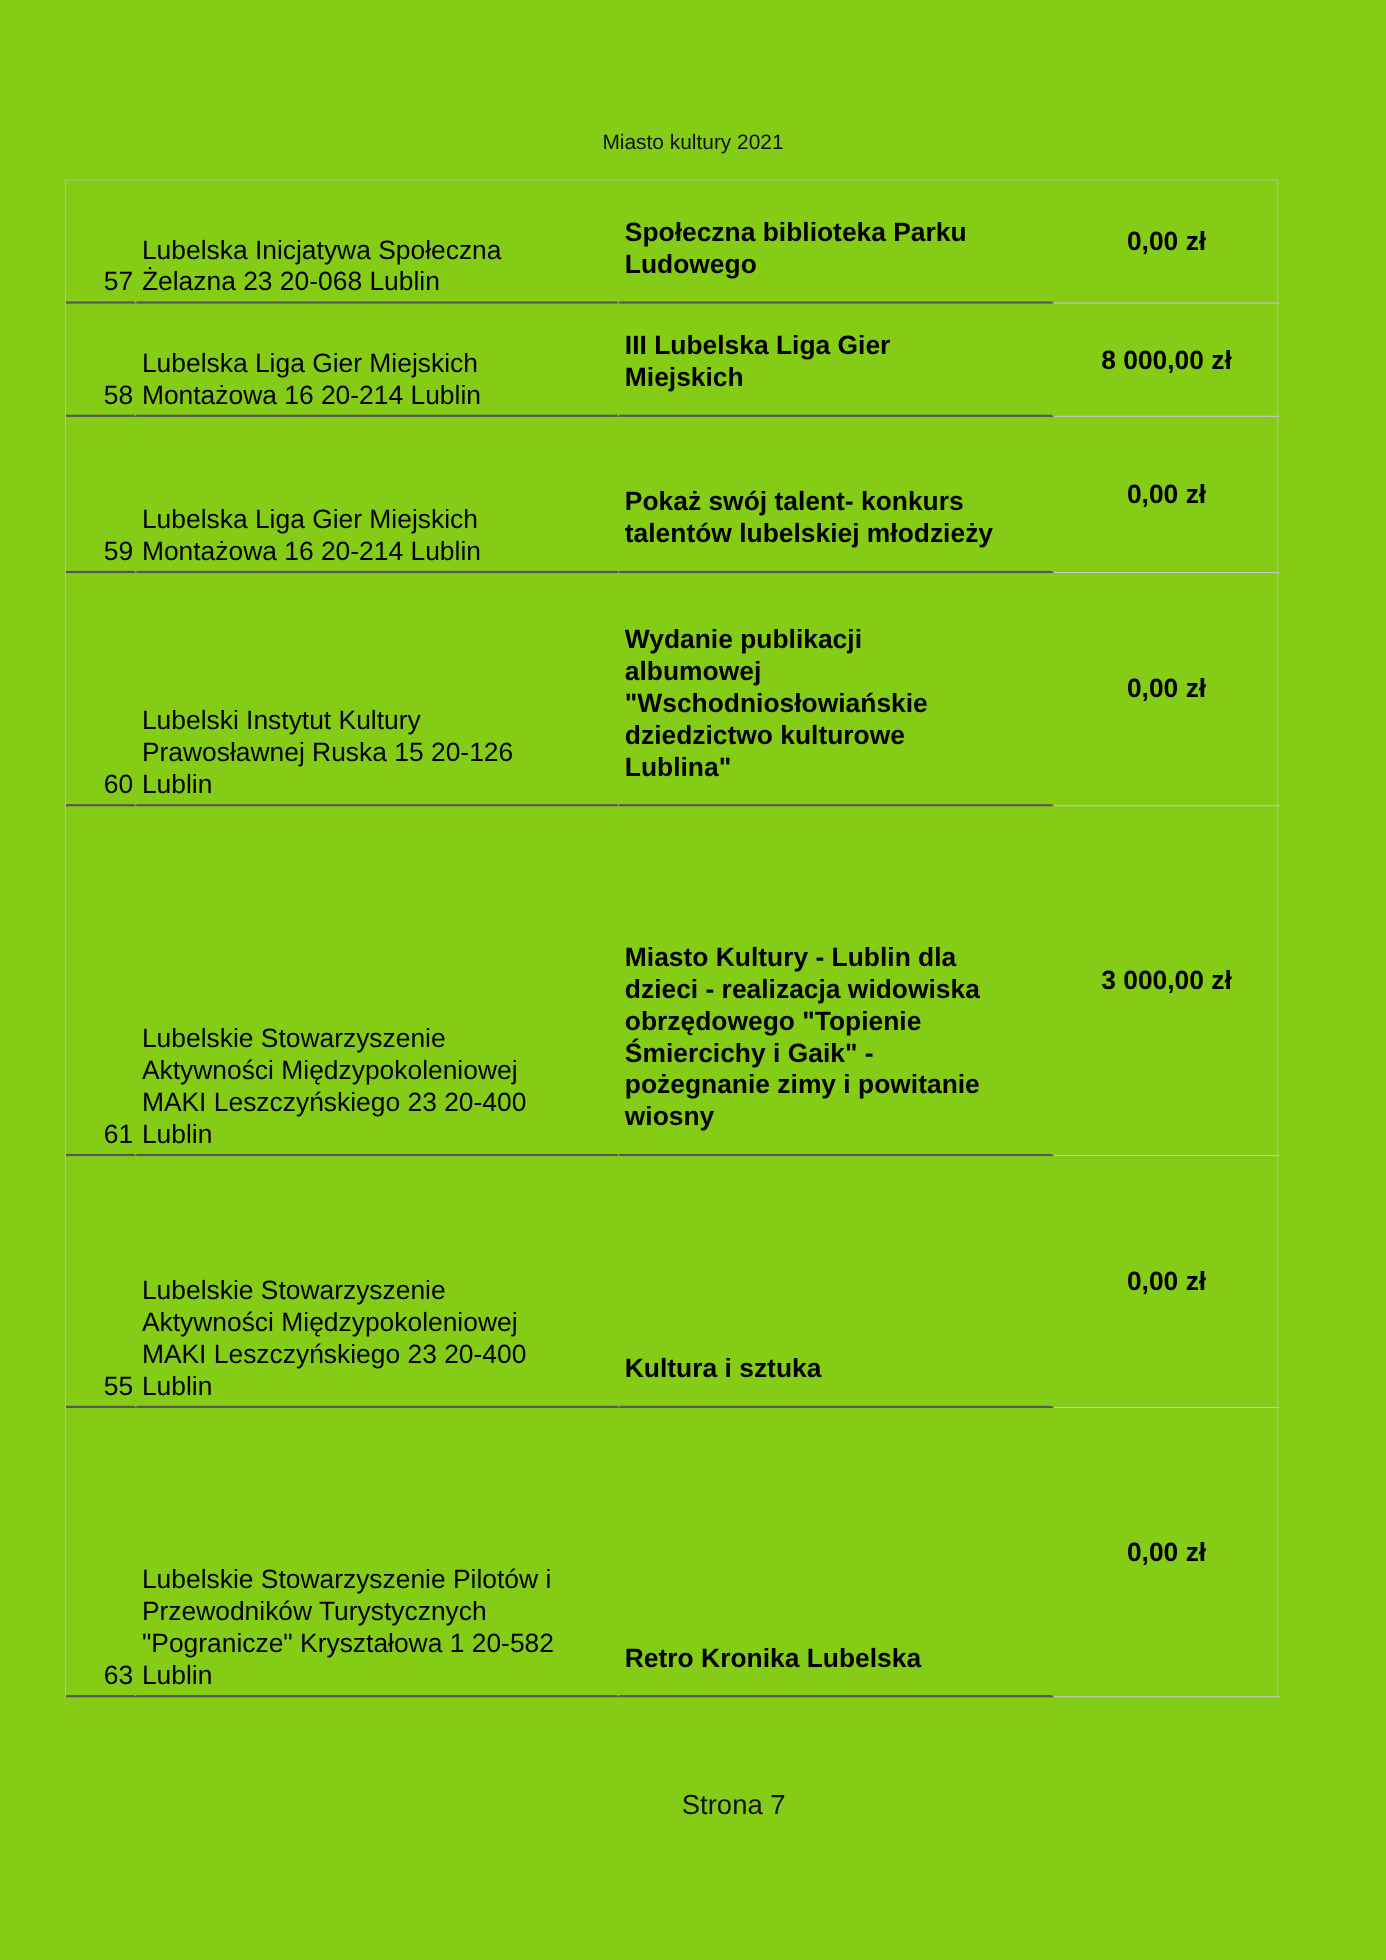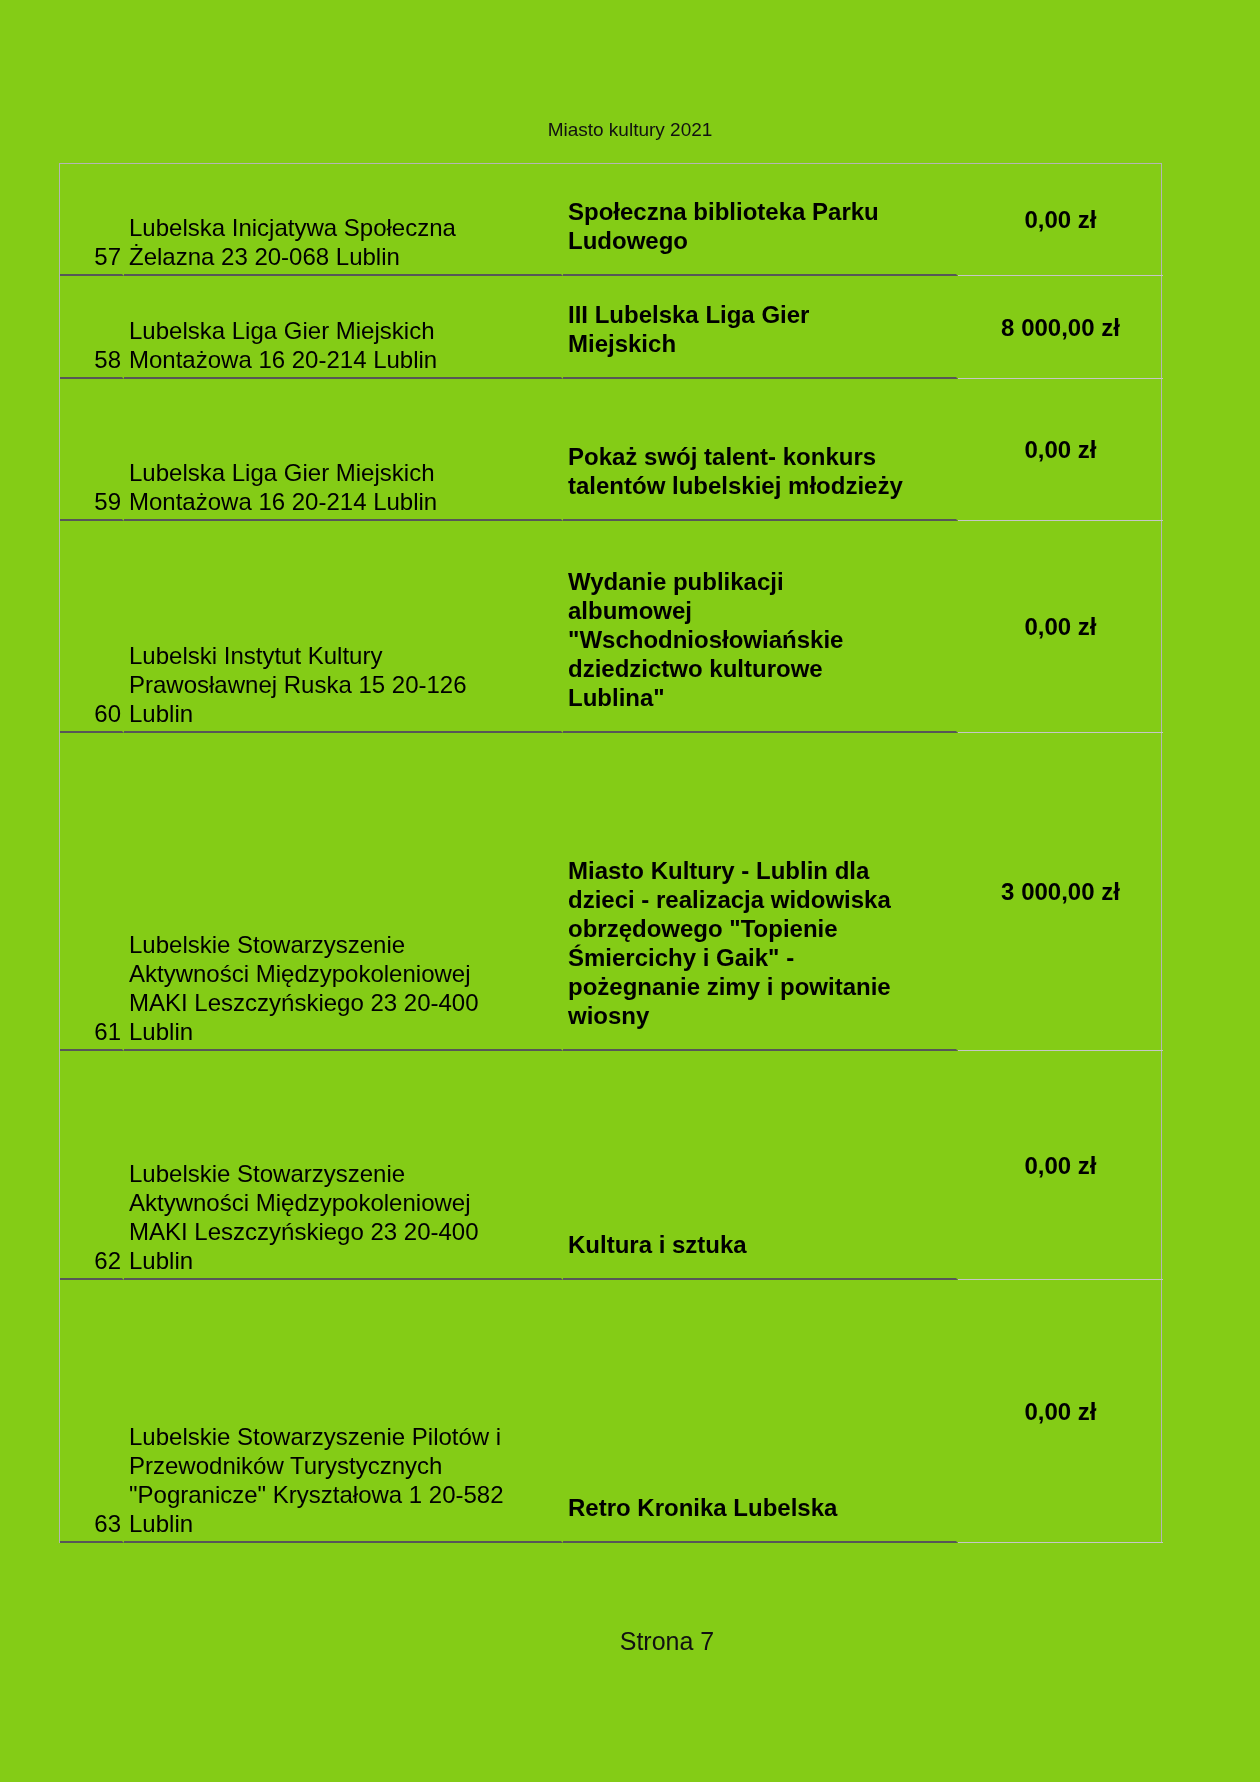--- a/index.html
+++ b/index.html
@@ -150,21 +150,21 @@
       <div class="cell project">Miasto Kultury - Lublin dla
 dzieci - realizacja widowiska
 obrzędowego "Topienie
 Śmiercichy i Gaik" -
 pożegnanie zimy i powitanie
 wiosny</div>
       <div class="cell amount">3 000,00 zł</div>
     </div>
 
     <div class="row r6">
-      <div class="cell num">62</div>
+      <div class="cell num">55</div>
       <div class="cell org">Lubelskie Stowarzyszenie
 Aktywności Międzypokoleniowej
 MAKI Leszczyńskiego 23 20-400
 Lublin</div>
       <div class="cell project">Kultura i sztuka</div>
       <div class="cell amount">0,00 zł</div>
     </div>
 
     <div class="row r7">
       <div class="cell num">63</div>

